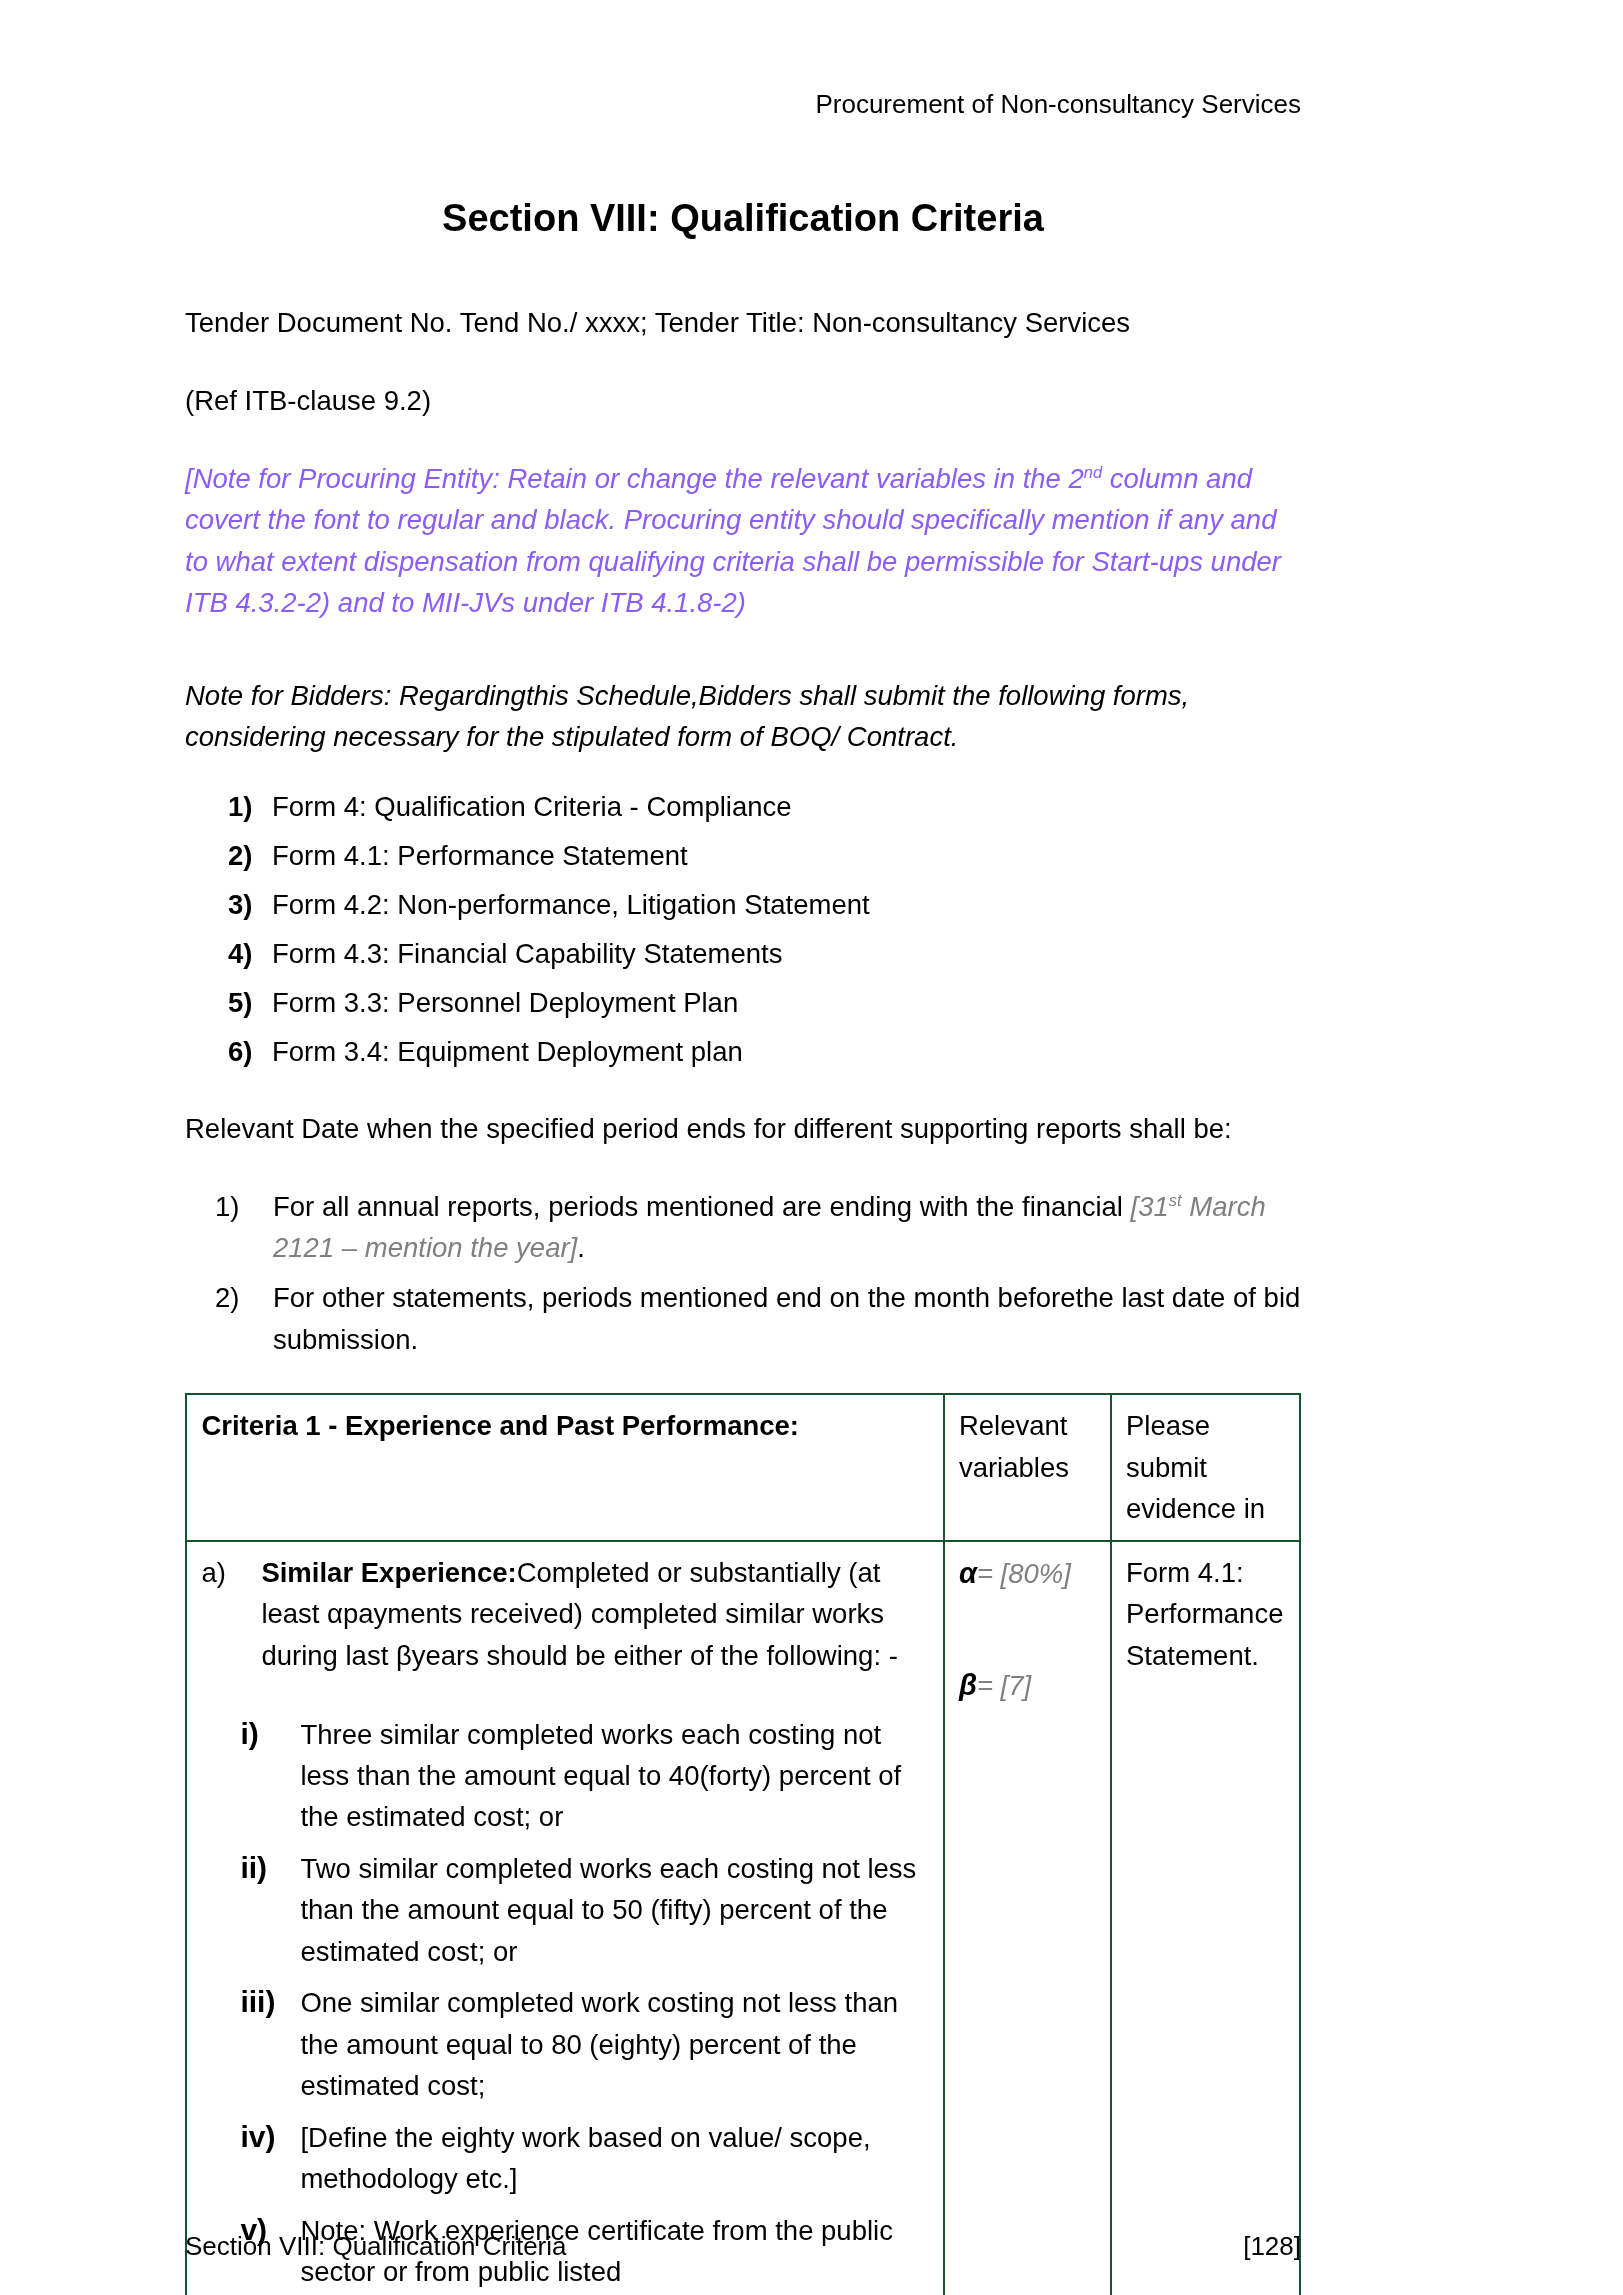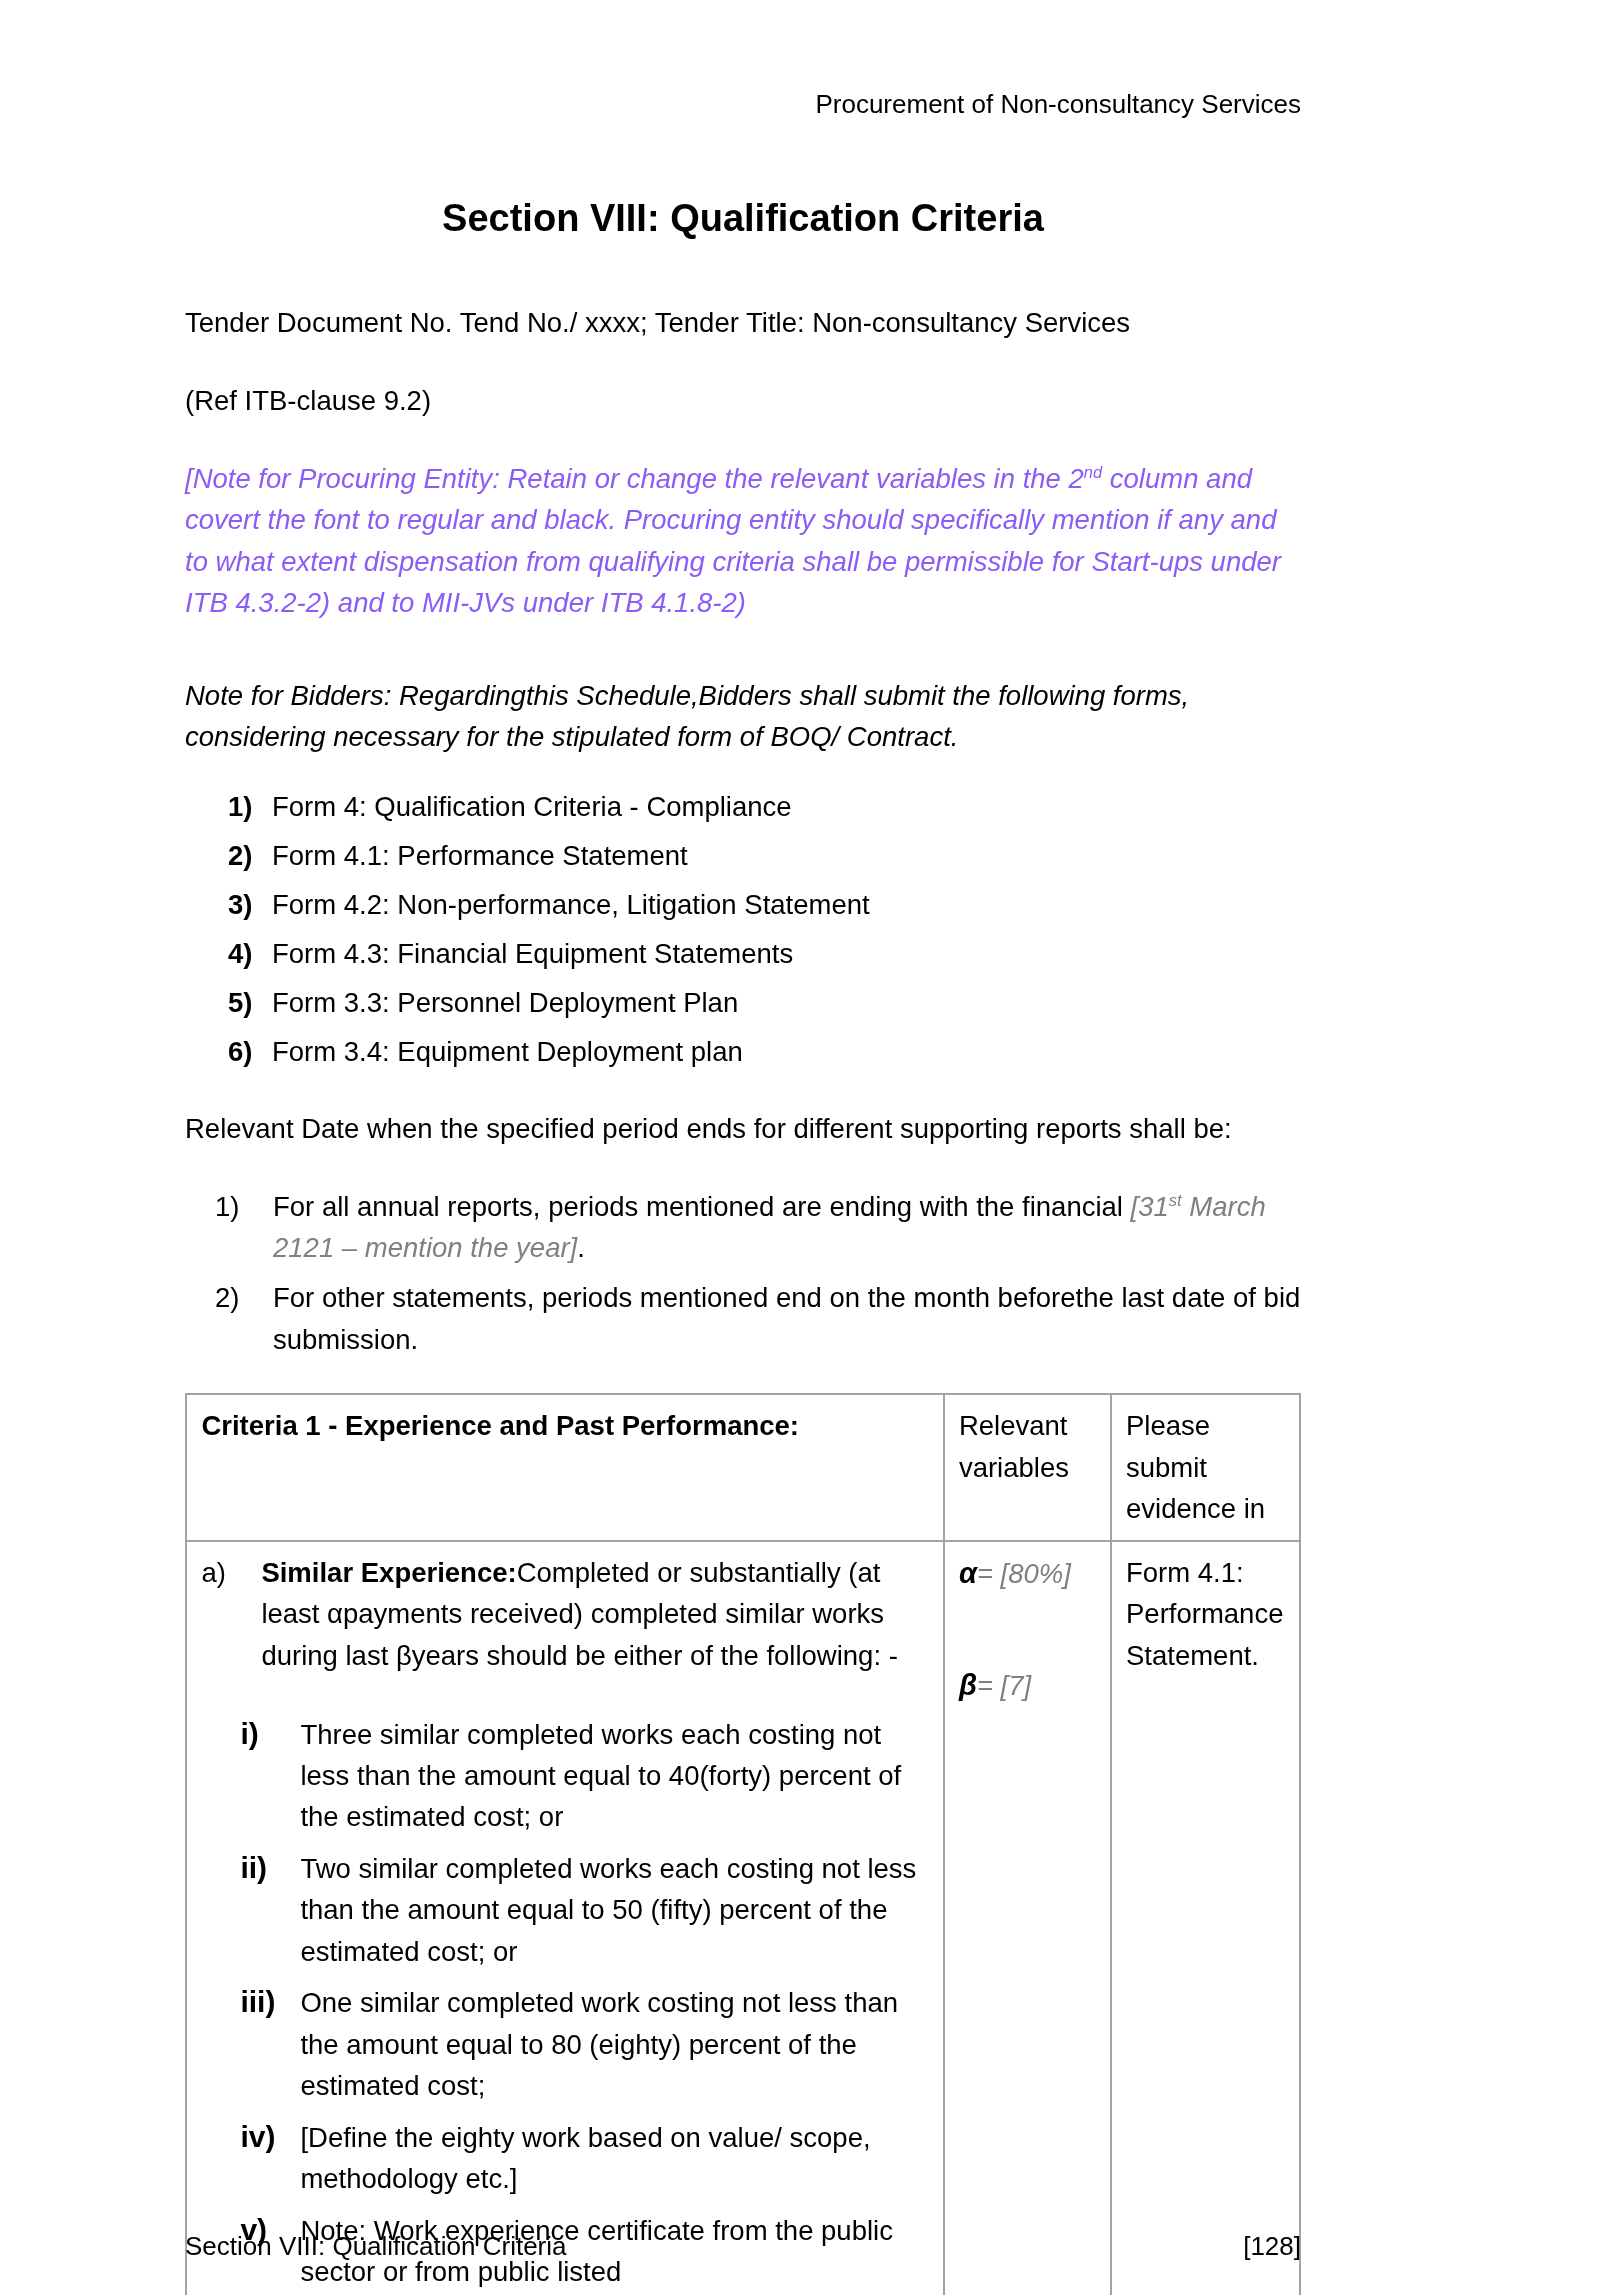--- a/index.html
+++ b/index.html
@@ -49,21 +49,21 @@
   .date-item .num { width: 58px; flex: 0 0 58px; }
   .date-item .body { flex: 1; }
   .gray-it { color: #808080; font-style: italic; }
 
   table.criteria-table {
     width: 100%;
     border-collapse: collapse;
     table-layout: fixed;
   }
   .criteria-table td {
-    border: 2px solid #a3a3a3;
+    border: 2px solid #14532d;
     vertical-align: top;
     padding: 10.5px 14.4px;
   }
   .col-criteria { width: 68%; }
   .col-vars { width: 15%; }
   .col-evidence { width: 17%; }
   .th-bold { font-weight: 700; }
 
   .crit-lead { display: flex; }
   .crit-label { width: 60px; flex: 0 0 60px; }
@@ -114,21 +114,21 @@
     <div class="form-item">
       <span class="num">2)</span>
       <span>Form 4.1: Performance Statement</span>
     </div>
     <div class="form-item">
       <span class="num">3)</span>
       <span>Form 4.2: Non-performance, Litigation Statement</span>
     </div>
     <div class="form-item">
       <span class="num">4)</span>
-      <span>Form 4.3: Financial Equipment Statements</span>
+      <span>Form 4.3: Financial Capability Statements</span>
     </div>
     <div class="form-item">
       <span class="num">5)</span>
       <span>Form 3.3: Personnel Deployment Plan</span>
     </div>
     <div class="form-item">
       <span class="num">6)</span>
       <span>Form 3.4: Equipment Deployment plan</span>
     </div>
   </div>

